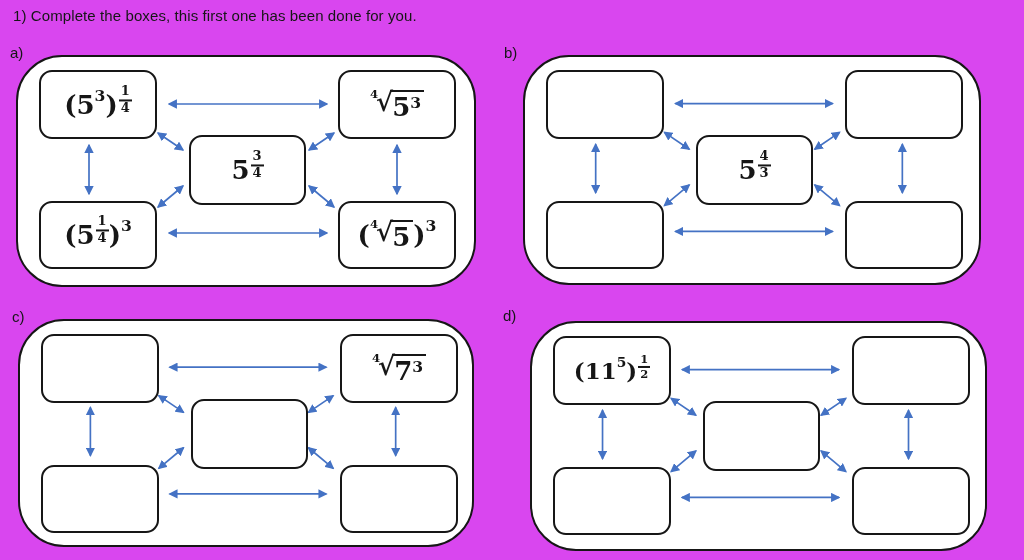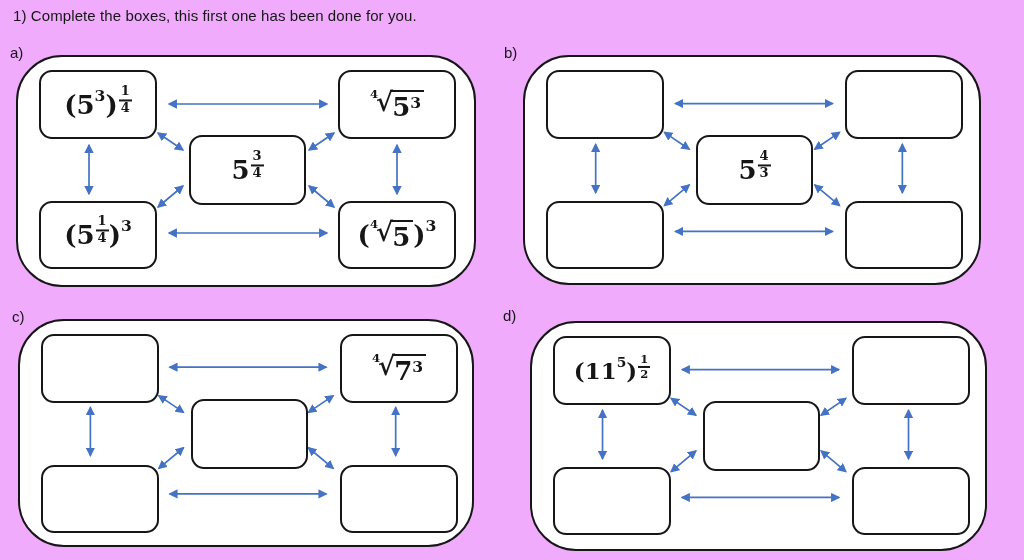--- a/index.html
+++ b/index.html
@@ -1,17 +1,17 @@
 <!DOCTYPE html>
 <html style="--arrow: #4472C4; --ink: #161616;"><head>
 <meta charset="utf-8">
 <style>
   :root { --ink:#161616; --arrow:#4472C4; }
   html,body { margin:0; padding:0; background:#ffffff; }
-  .page { position:relative; width:1024px; height:560px; background:#f0abfc; overflow:hidden;
+  .page { position:relative; width:1024px; height:560px; background:#d946ef; overflow:hidden;
           font-family:"Liberation Sans", sans-serif; color:var(--ink); }
   .title { position:absolute; left:13px; top:7px; font-size:15px; letter-spacing:0.1px; }
   .panel { position:absolute; border:2px solid var(--ink); border-radius:46px; background:#fff; }
   .panel-label { position:absolute; font-size:15px; }
   #pa { left:16px;  top:55px;  width:456px; height:228px; }
   #pb { left:523px; top:55px;  width:454px; height:226px; }
   #pc { left:18px;  top:319px; width:452px; height:224px; }
   #pd { left:530px; top:321px; width:453px; height:226px; }
   #pa .panel-label { left:-8px;  top:-13px; }
   #pb .panel-label { left:-21px; top:-13px; }

